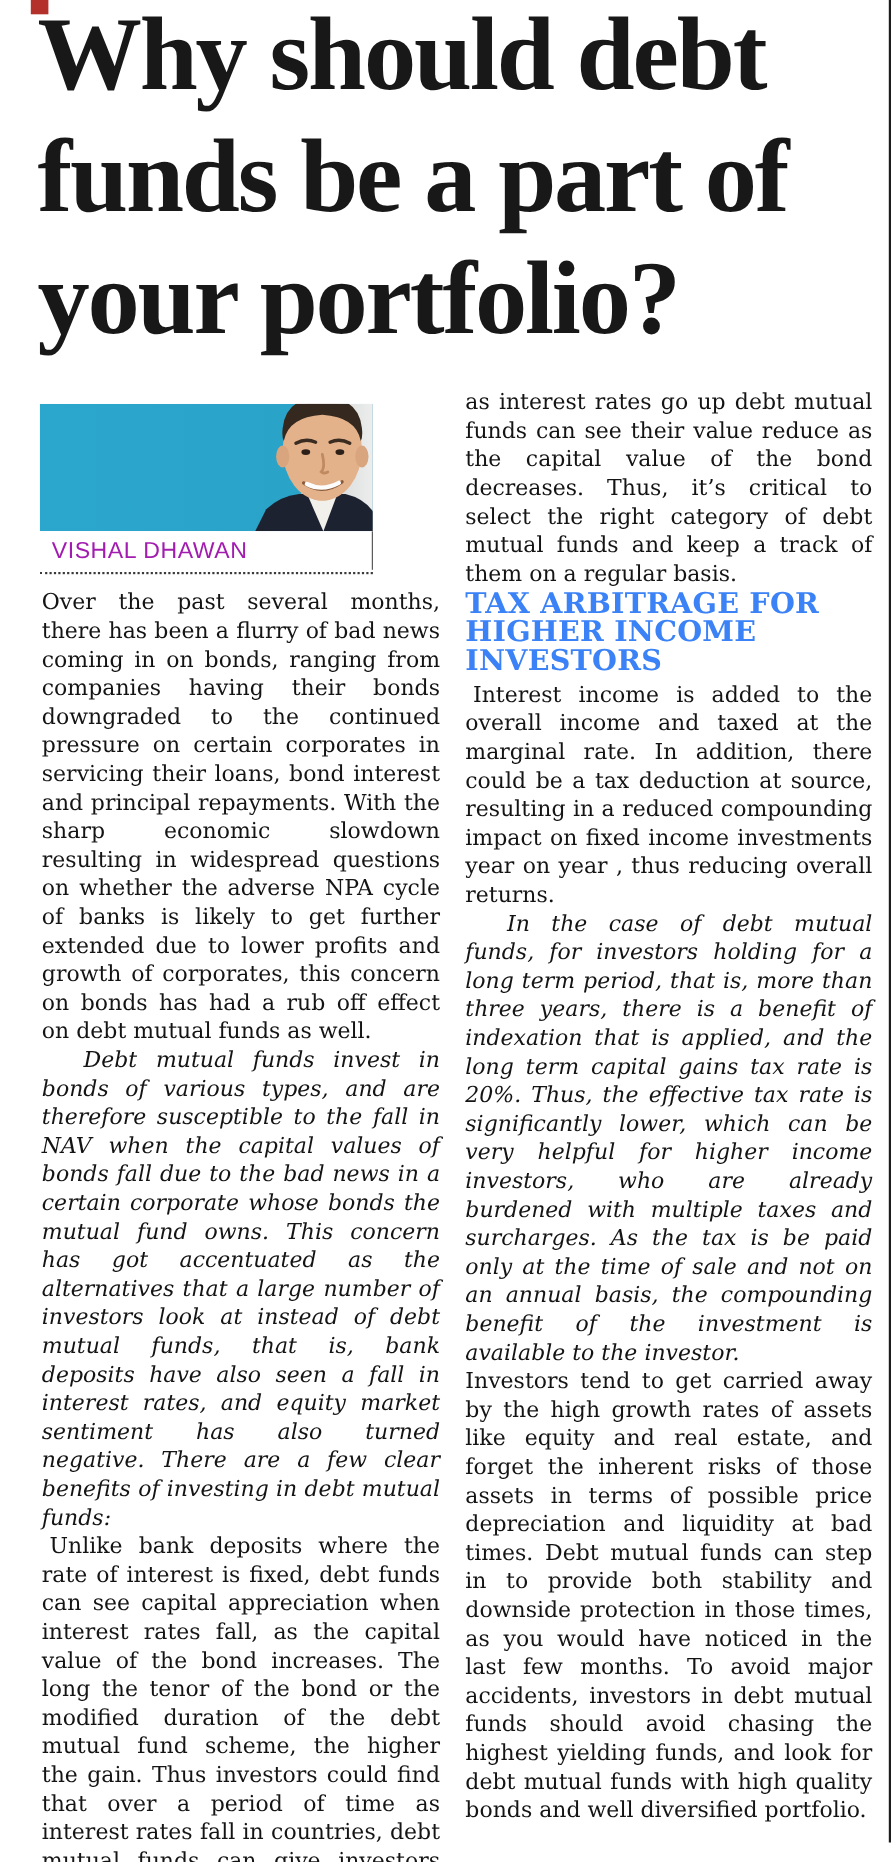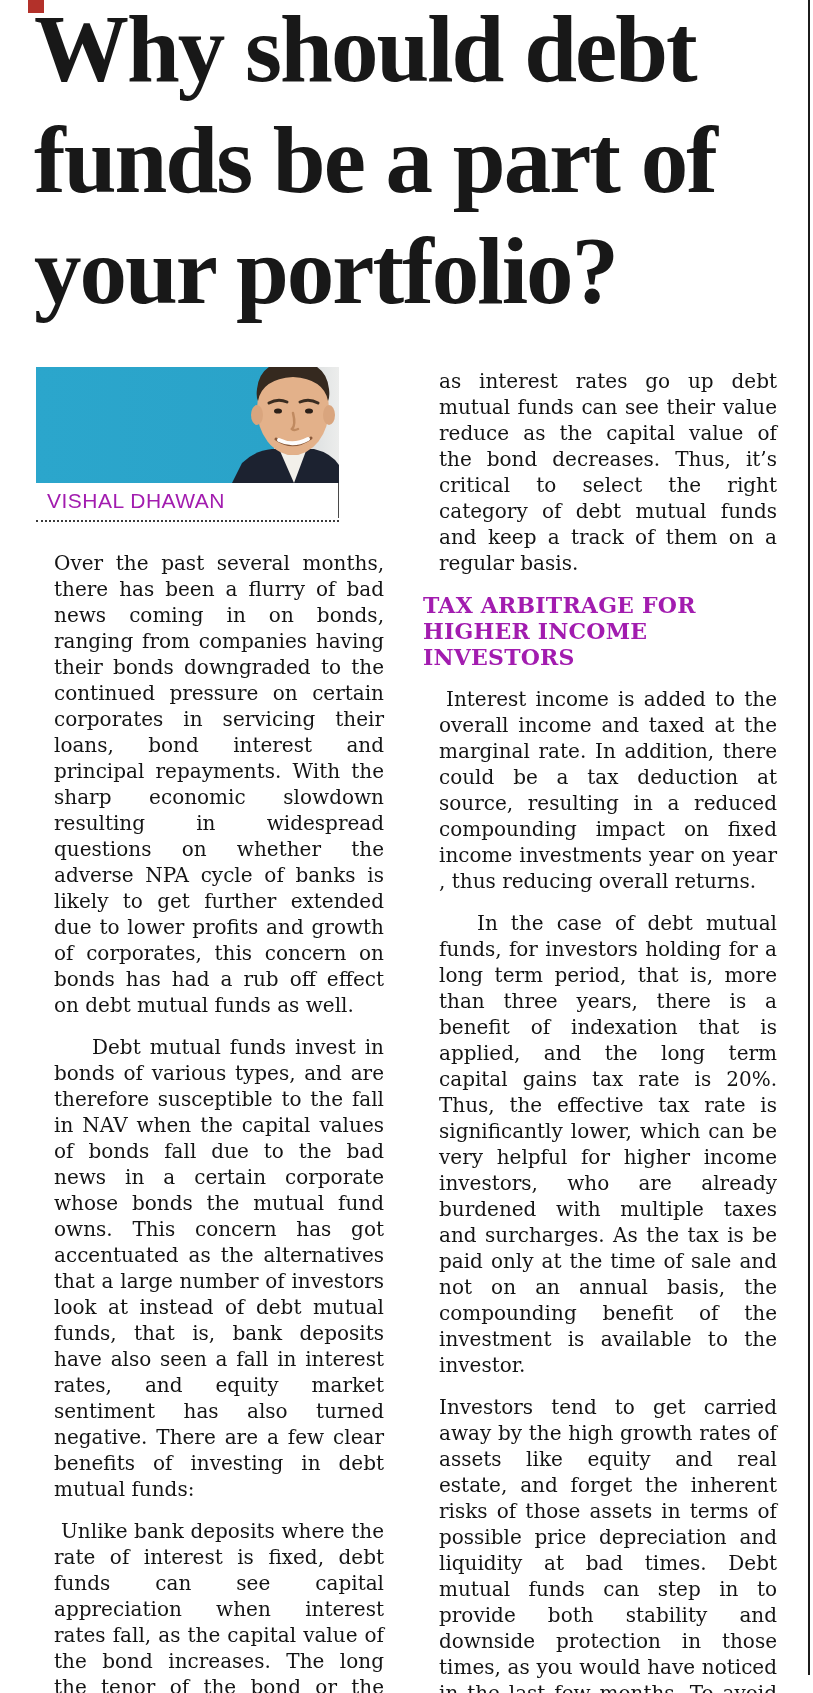--- a/index.html
+++ b/index.html
@@ -13,25 +13,25 @@
   .author-card{position:absolute;left:36px;top:367px;width:303px;
                border-bottom:2px dotted #3a3a3a;padding-bottom:2px;}
   .photo{width:303px;height:116px;overflow:hidden;display:block;}
   .photo svg{display:block;}
   .author-name{height:35px;border-right:1.5px solid #4a4a4a;display:flex;align-items:center;
                padding-left:11px;font-family:"Liberation Sans",sans-serif;
                font-size:21px;letter-spacing:0.5px;color:#a21caf;}
   .col{position:absolute;text-align:justify;font-size:20px;line-height:26px;}
   .col-left{left:38px;top:534px;width:362px;}
   .col-right{left:423px;top:352px;width:370px;}
-  .col p{margin:16px;}
-  .indent{text-indent:38px;}
+  .col p{margin:0;}
+  .indent{text-indent:38px;font-style:italic;}
   .lead-space{text-indent:7px;}
-  .section-heading{margin:16px 0 4px 0;font-weight:bold;font-size:22px;line-height:26px;
-                   letter-spacing:0.2px;text-align:left;color:#a21caf;}
+  .section-heading{margin:2px 0 4px 0;font-weight:bold;font-size:26px;line-height:26px;
+                   letter-spacing:0.2px;text-align:left;color:#3b82f6;}
 </style>
 </head>
 <body>
 
 <div class="page">
 
   <div class="red-mark"></div>
   <div class="rule-right"></div>
 
   <h1 class="headline">Why should debt funds be a part of your portfolio?</h1>

